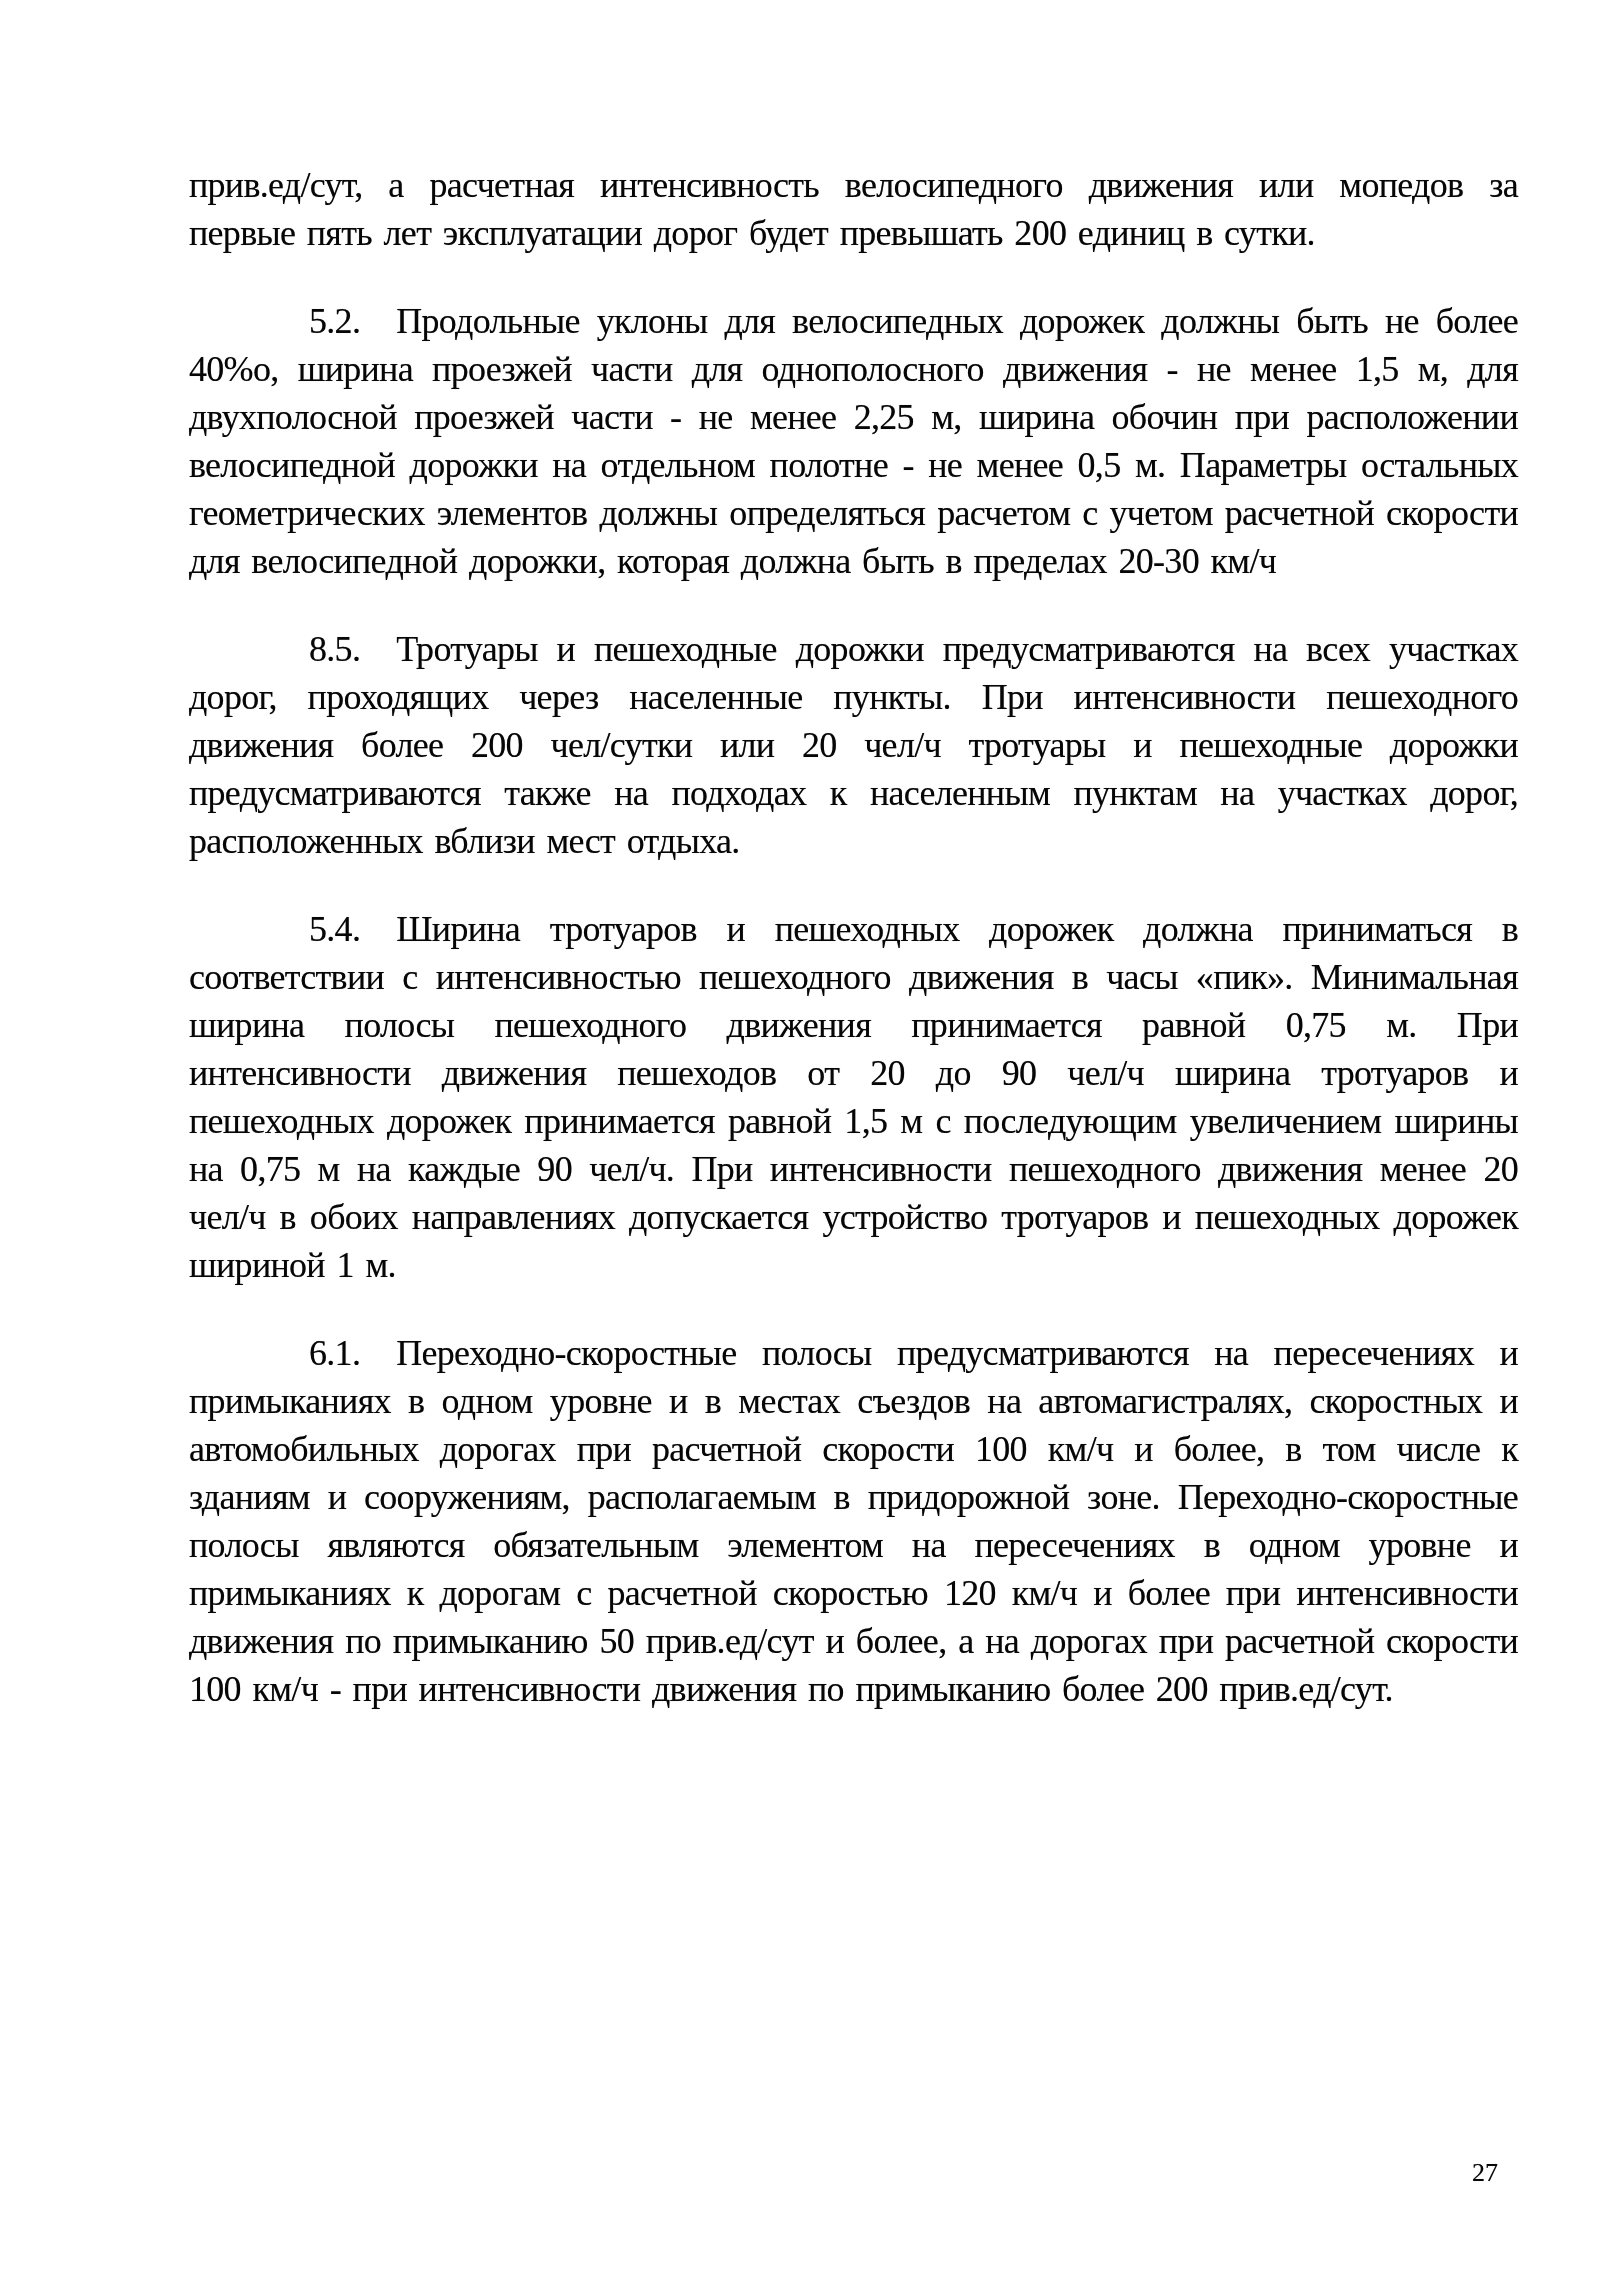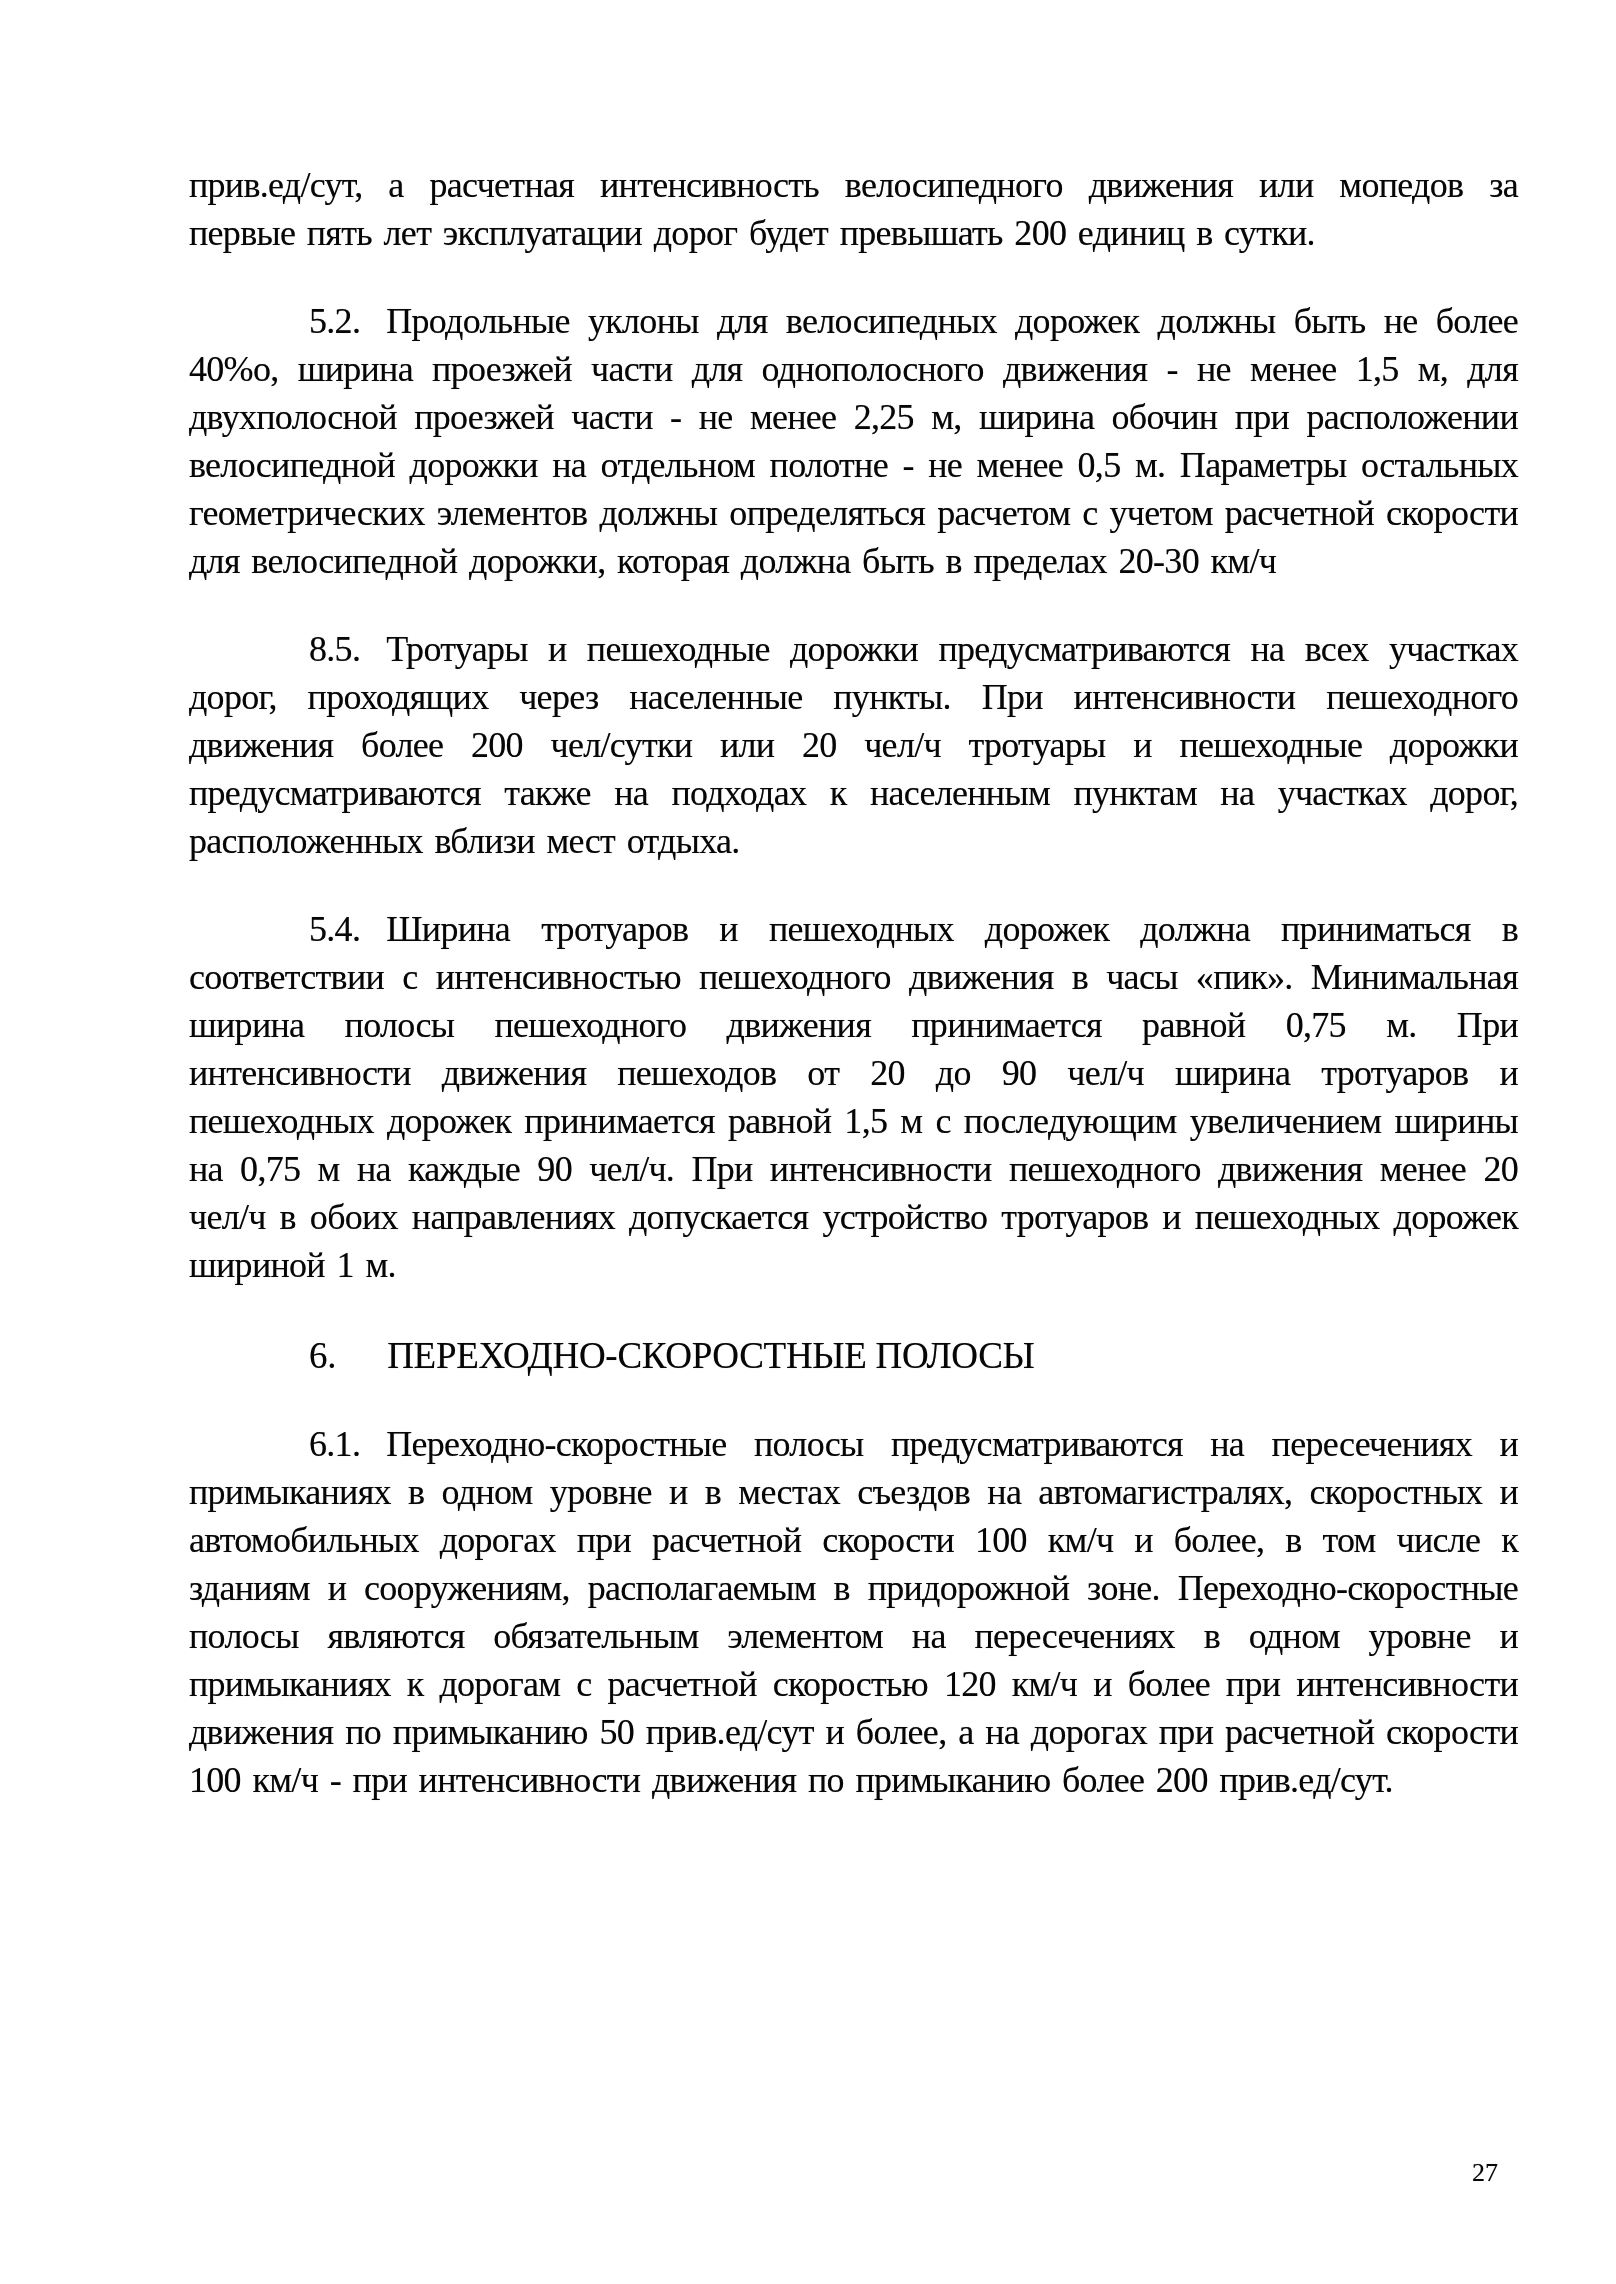--- a/index.html
+++ b/index.html
@@ -31,21 +31,21 @@
     word-spacing: 3.3px;
     text-align: justify;
     text-indent: 120px;
   }
   .para.first {
     margin-top: 0;
     text-indent: 0;
   }
   .num {
     display: inline;
-    margin-right: 26px;
+    margin-right: 36px;
   }
   .heading {
     margin: 43px 0 0 0;
     font-size: 37px;
     line-height: 48px;
     letter-spacing: -0.3px;
     font-weight: 400;
     text-indent: 120px;
     text-align: left;
   }
@@ -75,23 +75,20 @@
 
     <p class="para">
       <span class="num">8.5.</span><span>Тротуары и пешеходные дорожки предусматриваются на всех участках дорог, проходящих через населенные пункты. При интенсивности пешеходного движения более 200 чел/сутки или 20 чел/ч тротуары и пешеходные дорожки предусматриваются также на подходах к населенным пунктам на участках дорог, расположенных вблизи мест отдыха.</span>
     </p>
 
     <p class="para">
       <span class="num">5.4.</span><span>Ширина тротуаров и пешеходных дорожек должна приниматься в соответствии с интенсивностью пешеходного движения в часы «пик». Минимальная ширина полосы пешеходного движения принимается равной 0,75 м. При интенсивности движения пешеходов от 20 до 90 чел/ч ширина тротуаров и пешеходных дорожек принимается равной 1,5 м с последующим увеличением ширины на 0,75 м на каждые 90 чел/ч. При интенсивности пешеходного движения менее 20 чел/ч в обоих направлениях допускается устройство тротуаров и пешеходных дорожек шириной 1 м.</span>
     </p>
 
 
-    <h2 class="heading">
-      <span class="num">6.</span><span>ПЕРЕХОДНО-СКОРОСТНЫЕ ПОЛОСЫ</span>
-    </h2>
 
     <p class="para">
       <span class="num">6.1.</span><span>Переходно-скоростные полосы предусматриваются на пересечениях и примыканиях в одном уровне и в местах съездов на автомагистралях, скоростных и автомобильных дорогах при расчетной скорости 100 км/ч и более, в том числе к зданиям и сооружениям, располагаемым в придорожной зоне. Переходно-скоростные полосы являются обязательным элементом на пересечениях в одном уровне и примыканиях к дорогам с расчетной скоростью 120 км/ч и более при интенсивности движения по примыканию 50 прив.ед/сут и более, а на дорогах при расчетной скорости 100 км/ч - при интенсивности движения по примыканию более 200 прив.ед/сут.</span>
     </p>
 
 
   </div>
 
   <div class="page-number">27</div>
 </div>

